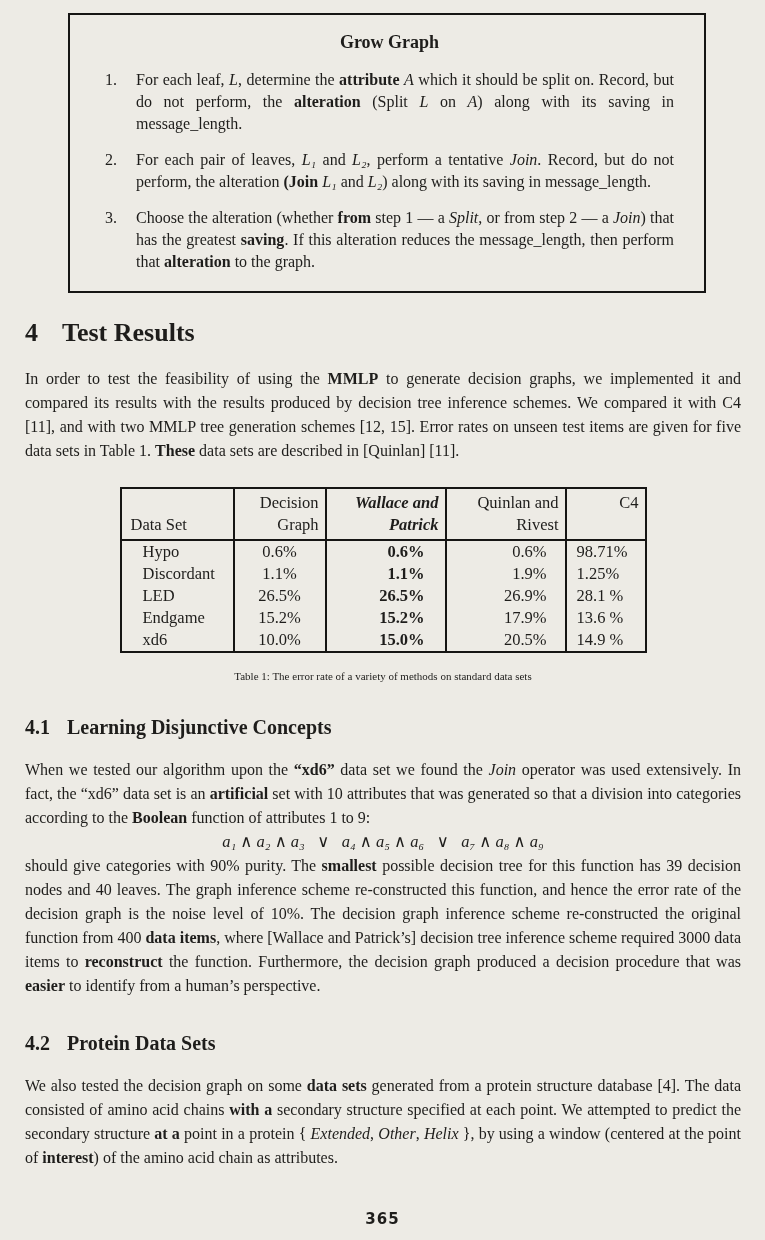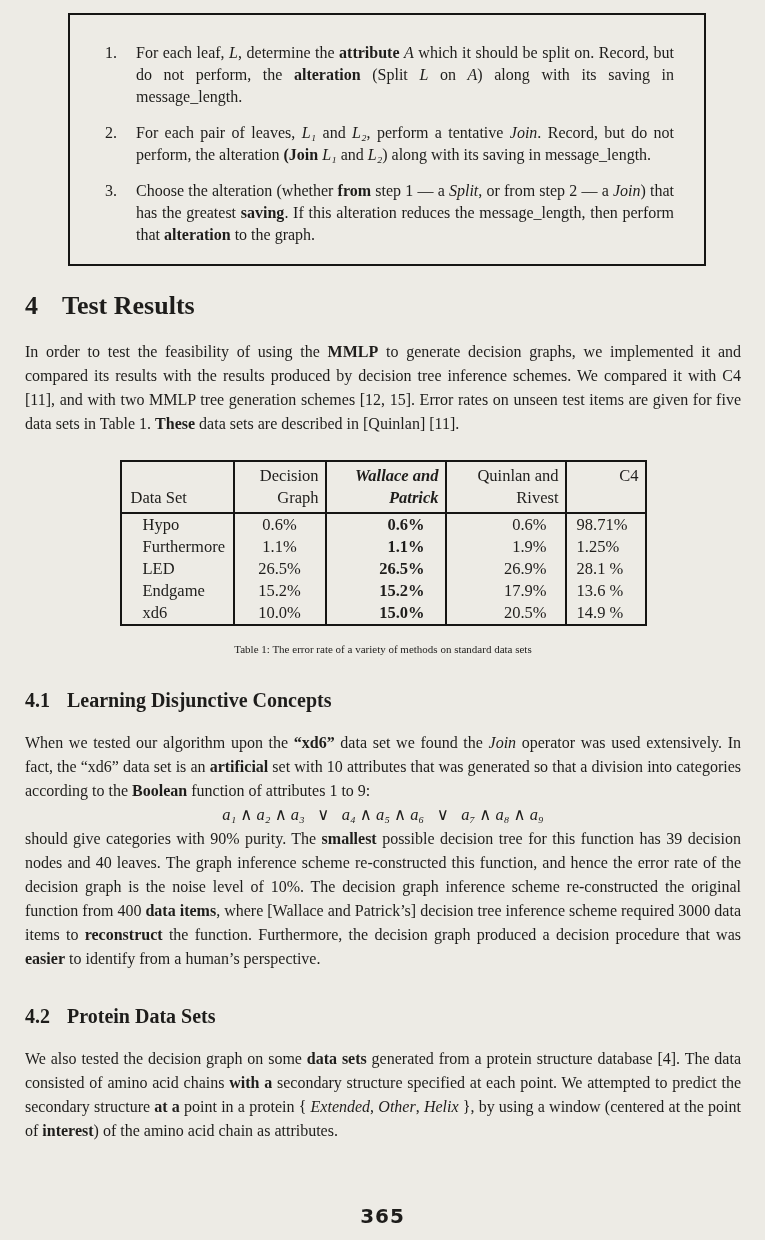--- a/index.html
+++ b/index.html
@@ -103,30 +103,31 @@
     font-size: 11px;
   }
 
   .page-number {
     position: absolute;
     left: 0; right: 0;
     bottom: 12px;
     text-align: center;
     font-family: "DejaVu Sans", sans-serif;
     font-weight: bold;
-    font-size: 20px;
+    font-size: 15px;
     letter-spacing: 1px;
   }
 </style>
 </head>
 <body>
 
 <div class="page">
 
   <div class="algo-box">
+    <div class="algo-title">Grow Graph</div>
     <ol class="algo-steps">
       <li>
         <span class="num">1.</span>
         <span><span>For each leaf, </span><span class="s-i">L</span><span>, determine the </span><span class="s-b">attribute</span><span> </span><span class="s-i">A</span><span> which it should be split on. Record, but do not perform, the </span><span class="s-b">alteration</span><span> (Split </span><span class="s-i">L</span><span> on </span><span class="s-i">A</span><span>) along with its saving in message_length.</span></span>
       </li>
       <li>
         <span class="num">2.</span>
         <span><span>For each pair of leaves, </span><span class="s-i">L₁</span><span> and </span><span class="s-i">L₂</span><span>, perform a tentative </span><span class="s-i">Join</span><span>. Record, but do not perform, the alteration </span><span class="s-b">(Join</span><span> </span><span class="s-i">L₁</span><span> and </span><span class="s-i">L₂</span><span>) along with its saving in message_length.</span></span>
       </li>
       <li>
@@ -158,21 +159,21 @@
     </thead>
     <tbody>
         <tr>
           <td>Hypo</td>
           <td>0.6%</td>
           <td>0.6%</td>
           <td>0.6%</td>
           <td>98.71%</td>
         </tr>
         <tr>
-          <td>Furthermore</td>
+          <td>Discordant</td>
           <td>1.1%</td>
           <td>1.1%</td>
           <td>1.9%</td>
           <td>1.25%</td>
         </tr>
         <tr>
           <td>LED</td>
           <td>26.5%</td>
           <td>26.5%</td>
           <td>26.9%</td>

